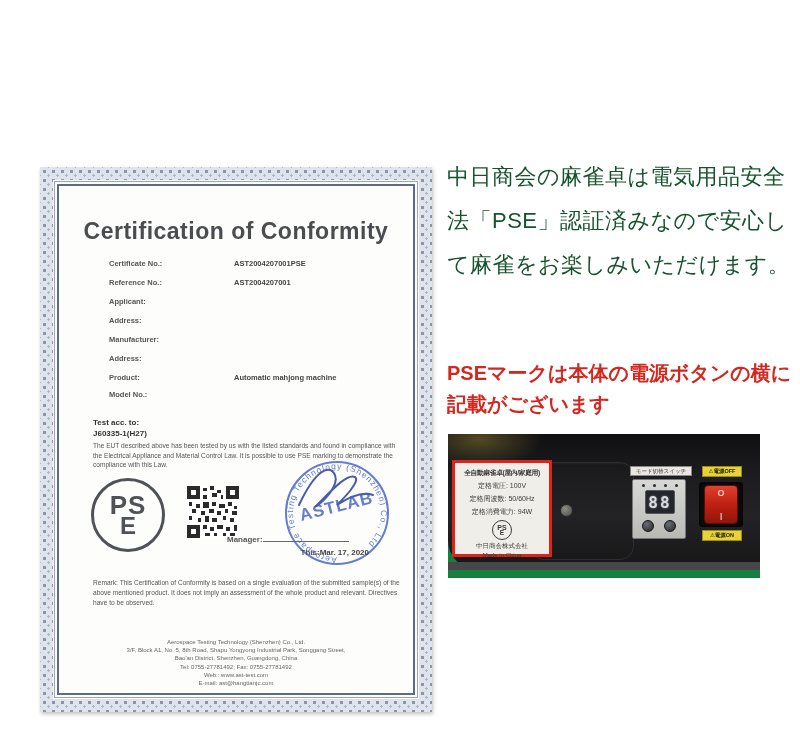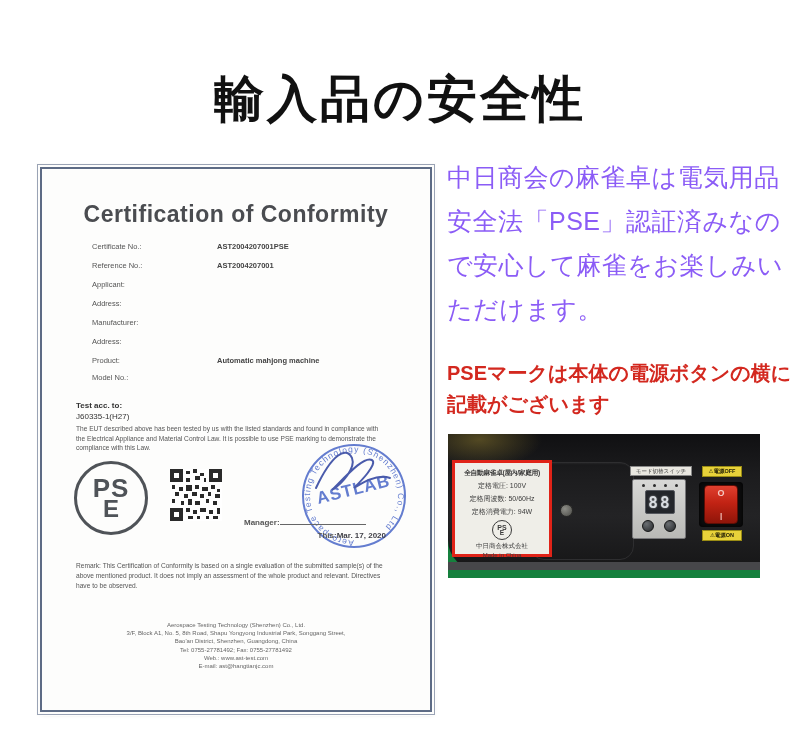--- a/index.html
+++ b/index.html
@@ -20,38 +20,38 @@
   }
   
   .cert {
     position:absolute; left:40px; top:167px; width:392px; height:545px;
     background:
       radial-gradient(circle, #8a94aa 1.4px, transparent 1.8px),
       radial-gradient(circle, #aeb6c6 1px, transparent 1.4px),
       linear-gradient(#dfe3ec,#dfe3ec);
     background-size:9px 9px, 9px 9px, 100% 100%;
     background-position:0 0, 4px 4px, 0 0;
-    padding:0; box-shadow:1px 2px 4px rgba(0,0,0,.25);
+    padding:17px; box-shadow:1px 2px 4px rgba(0,0,0,.25);
   }
   .cert-inner {
     position:relative; width:100%; height:100%; background:#fdfdfc;
     border:2px solid #5d6b85; outline:1px solid #9aa3b5; outline-offset:2px;
     box-shadow:0 0 0 4px #fdfdfc;
   }
   .cert-title {
     position:absolute; top:32px; left:0; width:100%; text-align:center;
     font-size:23px; font-weight:bold; color:#4a4c50; letter-spacing:.5px;
   }
   .cert-fields { position:absolute; top:73px; left:50px; right:16px; }
   .cert-row { display:flex; height:19px; align-items:flex-start; }
-  .cert-row .lbl { width:125px; font-size:7.5px; font-weight:normal; color:#555; }
+  .cert-row .lbl { width:125px; font-size:7.5px; font-weight:bold; color:#555; }
   .cert-row .val { flex:1; font-size:7.5px; font-weight:bold; color:#444; }
   .model-row { position:absolute; top:204px; left:50px; display:flex;justify-content:flex-end; }
   .test-head { position:absolute; top:232px; left:34px; font-size:8px; font-weight:bold; color:#333; }
-  .test-std  { position:absolute; top:243px; left:34px; font-size:8px; font-weight:normal; color:#333; }
+  .test-std  { position:absolute; top:243px; left:34px; font-size:8px; font-weight:bold; color:#333; }
   .compliance {
     position:absolute; top:255px; left:34px; width:310px;
     font-size:6.6px; line-height:9.5px; color:#555;
   }
   .pse-big {
     position:absolute; top:292px; left:32px; width:74px; height:74px;
     border:3px solid #4f5358; border-radius:50%;
     display:flex; flex-direction:column; align-items:center; justify-content:center;
     color:#4f5358; font-weight:bold; line-height:.85;
   }
@@ -85,21 +85,21 @@
     position:absolute; top:392px; left:34px; width:312px;
     font-size:6.6px; line-height:10px; color:#555;
   }
   .cert-footer {
     position:absolute; top:452px; left:0; width:100%; text-align:center;
     font-size:6px; line-height:8.2px; color:#666;
   }
   
   .desc {
     position:absolute; left:447px; top:155px; width:350px;
-    font-size:25px; line-height:44px; letter-spacing:.5px; color:#8b5cf6;
+    font-size:22px; line-height:44px; letter-spacing:.5px; color:#14532d;
   }
   .pse-note {
     position:absolute; left:447px; top:358px; width:350px;
     font-size:20px; line-height:31px; font-weight:bold; color:#d3281f;
   }
   
   .photo {
     position:absolute; left:448px; top:434px; width:312px; height:144px;
     background:#15803d; overflow:hidden;
   }
@@ -177,21 +177,20 @@
     display:flex; flex-direction:column; align-items:center; justify-content:space-between;
     padding:3px 0; color:#f4c9c2; font-size:9px; font-weight:bold; line-height:1;
   }
   .rocker .sym-on { font-size:8px; }
 </style>
 </head>
 <body>
 
 <div class="page">
 
-  <h1 class="main-title">輸入品の安全性</h1>
 
   <div class="cert">
     <div class="cert-inner">
       <div class="cert-title">Certification of Conformity</div>
 
       <div class="cert-fields">
         <div class="cert-row">
           <span class="lbl">Certificate No.:</span>
           <span class="val">AST2004207001PSE</span>
         </div>

